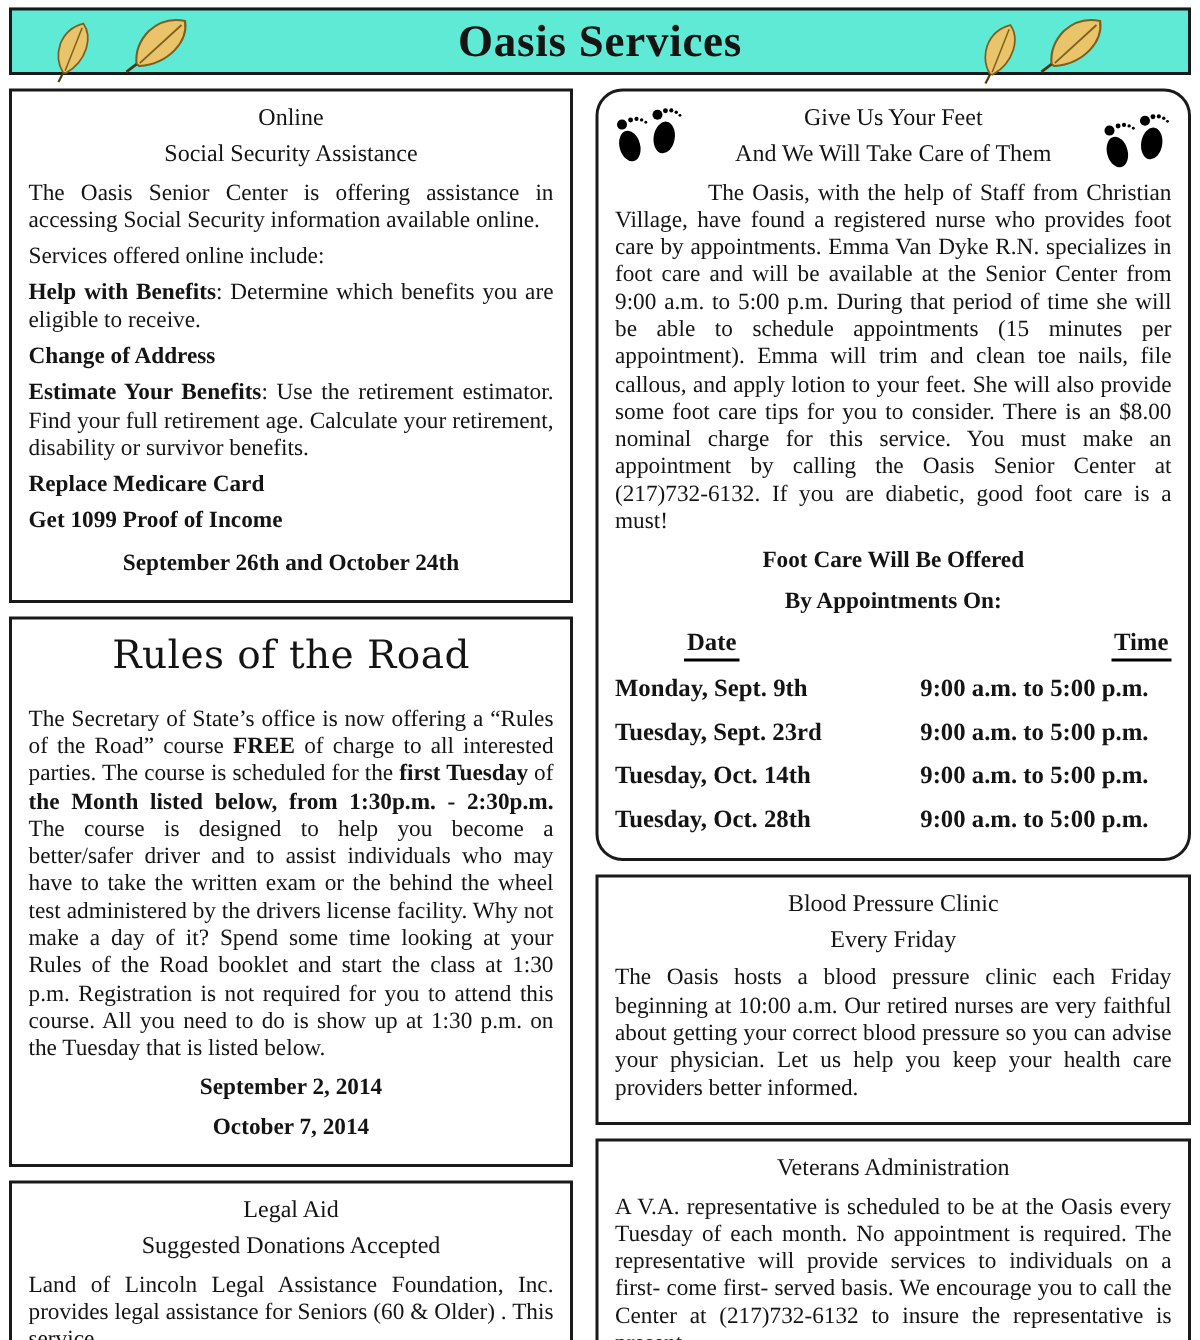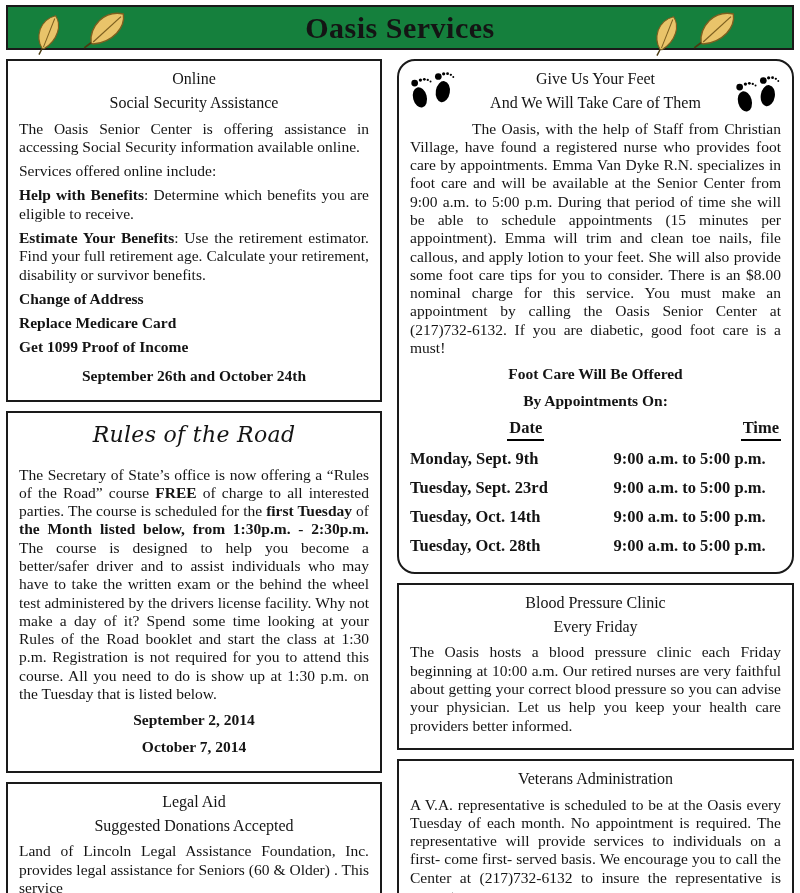--- a/index.html
+++ b/index.html
@@ -1,21 +1,21 @@
 <!DOCTYPE html>
 <html><head>
 <meta charset="utf-8">
 <style>
   html,body{margin:0;padding:0;background:#fff;color:#141414;
     font-family:"Liberation Serif",serif;}
   .page{width:800px;min-height:893px;box-sizing:border-box;padding:5px 6px 6px;}
 
   
   .hdr{position:relative;border:2.5px solid #1a1a1a;height:41px;
-    display:flex;align-items:center;justify-content:center;background:#15803d;}
+    display:flex;align-items:center;justify-content:center;background:#5eead4;}
   .hdr h1{margin:0;font-size:30px;font-weight:bold;letter-spacing:.5px;}
   .leaf{position:absolute;top:2px;}
   .leaf svg{display:block;}
   .leaf.l1{left:24px;top:8px;transform:rotate(-18deg);}
   .leaf.l2{left:78px;top:1px;transform:rotate(8deg);}
   .leaf.r1{right:106px;top:9px;transform:rotate(-18deg);}
   .leaf.r2{right:52px;top:1px;transform:rotate(8deg);}
 
   
   .cols{display:flex;gap:15px;margin-top:9px;align-items:flex-start;}
@@ -30,42 +30,42 @@
   .panel:last-child{margin-bottom:0;}
   .p-online{min-height:330px;}
   .p-rules{min-height:286px;}
   .p-legal{min-height:188px;}
   .p-feet{min-height:434px;border-radius:18px;}
   .p-bp{min-height:130px;}
   .p-va{min-height:110px;}
 
   .ptitle{text-align:center;font-weight:normal;font-size:16px;line-height:1.3;
     margin:3px 0 2px;}
-  .ptitle.rules-style{font-weight:normal;font-size:22px;letter-spacing:.3px;
-    font-family:"DejaVu Serif","Liberation Serif",serif;margin-bottom:16px;font-style:italic;}
+  .ptitle.rules-style{font-weight:normal;font-size:26px;letter-spacing:.3px;
+    font-family:"DejaVu Serif","Liberation Serif",serif;margin-bottom:16px;}
   .p-feet .ptitle{padding:0 58px;}
 
   .pbody{font-size:15.5px;line-height:1.18;}
   .pbody p{margin:6px 0;}
   .pbody p.para{text-align:justify;}
   .pbody p.indent{text-indent:62px;}
   .pbody p.center-line{text-align:center;font-weight:bold;margin:8px 0;}
   .pbody .b{font-weight:bold;}
   .p-online .pbody p.center-line{margin-top:10px;}
 
   
   .feet-icon{position:absolute;width:54px;height:46px;}
   .feet-icon.fl{left:7px;top:6px;}
   .feet-icon.fr{right:7px;top:10px;}
 
   
   .sched{margin-top:6px;font-size:16.5px;font-weight:bold;}
   .sched .hrow,.sched .srow{display:grid;grid-template-columns:50% 50%;}
   .sched .hrow{margin:4px 0 8px;}
-  .sched .hrow .hd{padding-left:46px;text-align:center;}
+  .sched .hrow .hd{padding-left:46px;}
   .sched .hrow .ht{padding-left:62px;text-align:right;}
   .sched .u{display:inline-block;border-bottom:2px solid #000;padding:0 2px 1px;}
   .sched .srow{margin:0 0 9px;}
   .sched .time-cell{padding-left:18px;}
 </style>
 </head>
 <body>
 
 <svg width="0" height="0" style="position:absolute" aria-hidden="true">
   <defs>
@@ -121,22 +121,22 @@
 
     <div class="col-l">
 
       <section class="panel p-online">
         <div class="ptitle">Online</div>
         <div class="ptitle">Social Security Assistance</div>
         <div class="pbody">
             <p class="para"><span>The Oasis Senior Center is offering assistance in accessing Social Security information available online.</span></p>
             <p class="para"><span>Services offered online include:</span></p>
             <p class="para"><span class="b">Help with Benefits</span><span>:  Determine which benefits you are eligible to receive.</span></p>
+            <p class="para"><span class="b">Change of Address</span></p>
             <p class="para"><span class="b">Estimate Your Benefits</span><span>:  Use the retirement estimator. Find your full retirement age.  Calculate your retirement, disability or survivor benefits.</span></p>
-            <p class="para"><span class="b">Change of Address</span></p>
             <p class="para"><span class="b">Replace Medicare Card</span></p>
             <p class="para"><span class="b">Get 1099 Proof of  Income</span></p>
             <p class="center-line">September 26th and October 24th</p>
           </div>
       </section>
 
       <section class="panel p-rules">
         <div class="ptitle rules-style">Rules of the Road</div>
         <div class="pbody">
             <p class="para"><span>The Secretary of State’s office is now offering a “Rules of the Road” course </span><span class="b">FREE</span><span> of charge to all interested parties. The course is scheduled for the </span><span class="b">first Tuesday</span><span> of </span><span class="b">the Month listed below, from 1:30p.m. - 2:30p.m.</span><span>  The course is designed to help you become a better/safer driver and to assist individuals who may have to take the written exam or the behind the wheel test administered by the drivers license facility.  Why not make a day of it?  Spend some time looking at your Rules of the Road  booklet and start the class at 1:30 p.m.   Registration is not required for you to attend this course.  All you need to do is show up at 1:30 p.m. on the Tuesday that is listed below.</span></p>

